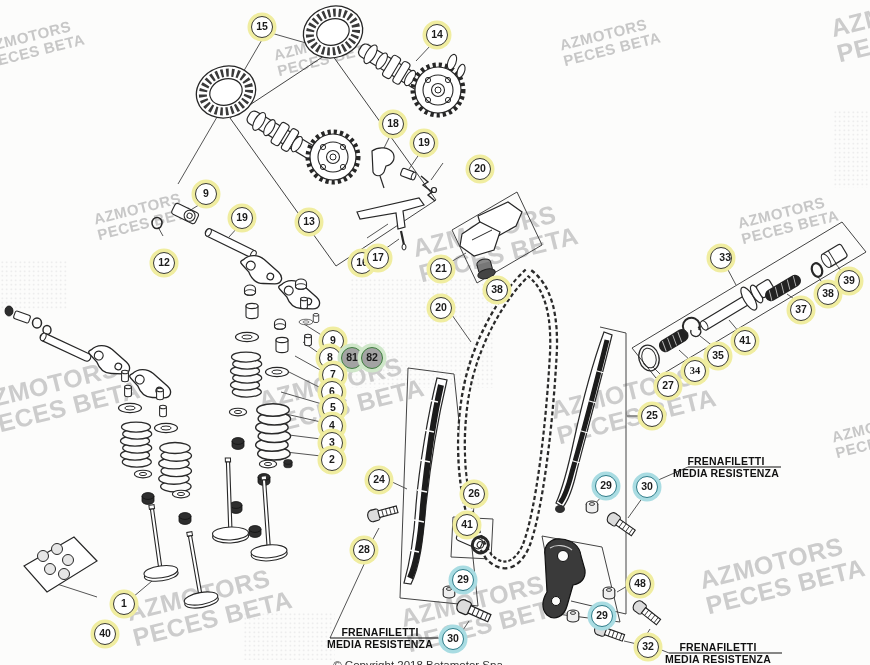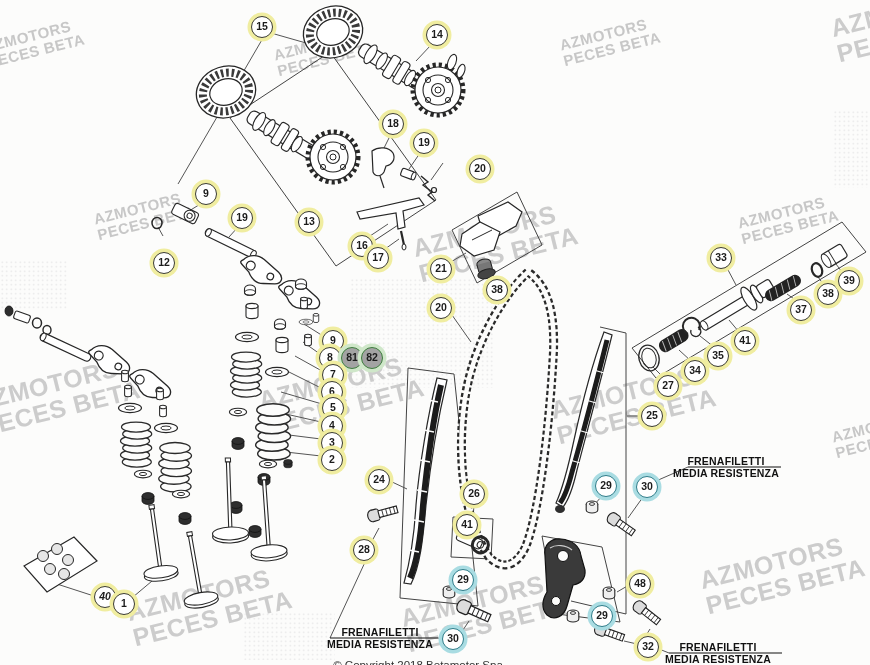--- a/index.html
+++ b/index.html
@@ -457,56 +457,56 @@
   <div id="callout-layer">
       <div class="callout yellow" style="left: 251px; top: 16px;">15</div>
       <div class="callout yellow" style="left: 426px; top: 24px;">14</div>
       <div class="callout yellow" style="left: 382px; top: 113px;">18</div>
       <div class="callout yellow" style="left: 413px; top: 132px;">19</div>
       <div class="callout yellow" style="left: 437px; top: 158px; margin-left: 32px;">20</div>
       <div class="callout yellow" style="left: 195px; top: 183px;">9</div>
       <div class="callout yellow" style="left: 231px; top: 207px;">19</div>
       <div class="callout yellow" style="left: 298px; top: 211px;">13</div>
       <div class="callout yellow" style="left: 153px; top: 252px;">12</div>
-      <div class="callout yellow" style="left: 351px; top: 235px;">16</div>
+      <div class="callout yellow" style="left: 351px; top: 252px;">16</div>
       <div class="callout yellow" style="left: 367px; top: 247px;">17</div>
       <div class="callout yellow" style="left: 430px; top: 258px;">21</div>
       <div class="callout yellow" style="left: 486px; top: 279px;">38</div>
       <div class="callout yellow" style="left: 430px; top: 297px;">20</div>
-      <div class="callout yellow" style="left: 710px; top: 247px;">33</div>
+      <div class="callout yellow" style="left: 710px; top: 247px; text-align: right;">33</div>
       <div class="callout yellow" style="left: 322px; top: 330px;">9</div>
       <div class="callout yellow" style="left: 319px; top: 347px;">8</div>
       <div class="callout green" style="left: 341px; top: 347px;">81</div>
       <div class="callout green" style="left: 361px; top: 347px;">82</div>
       <div class="callout yellow" style="left: 322px; top: 364px;">7</div>
       <div class="callout yellow" style="left: 321px; top: 381px;">6</div>
       <div class="callout yellow" style="left: 322px; top: 397px;">5</div>
       <div class="callout yellow" style="left: 321px; top: 415px;">4</div>
       <div class="callout yellow" style="left: 321px; top: 432px;">3</div>
       <div class="callout yellow" style="left: 321px; top: 449px;">2</div>
-      <div class="callout yellow" style="left: 684px; top: 360px;">34</div>
+      <div class="callout yellow" style="left: 684px; top: 360px; font-family: Liberation Serif, serif;">34</div>
       <div class="callout yellow" style="left: 707px; top: 345px;">35</div>
       <div class="callout yellow" style="left: 734px; top: 330px;">41</div>
       <div class="callout yellow" style="left: 790px; top: 299px;">37</div>
       <div class="callout yellow" style="left: 817px; top: 283px;">38</div>
       <div class="callout yellow" style="left: 838px; top: 270px;">39</div>
       <div class="callout yellow" style="left: 657px; top: 375px;">27</div>
       <div class="callout yellow" style="left: 641px; top: 405px;">25</div>
       <div class="callout yellow" style="left: 368px; top: 469px;">24</div>
       <div class="callout yellow" style="left: 463px; top: 483px;">26</div>
       <div class="callout cyan" style="left: 595px; top: 475px;">29</div>
       <div class="callout cyan" style="left: 636px; top: 476px;">30</div>
       <div class="callout yellow" style="left: 456px; top: 514px;">41</div>
       <div class="callout yellow" style="left: 353px; top: 539px;">28</div>
       <div class="callout cyan" style="left: 452px; top: 569px;">29</div>
       <div class="callout yellow" style="left: 629px; top: 573px;">48</div>
       <div class="callout cyan" style="left: 591px; top: 605px;">29</div>
       <div class="callout cyan" style="left: 442px; top: 628px;">30</div>
       <div class="callout yellow" style="left: 637px; top: 636px;">32</div>
-      <div class="callout yellow" style="left: 94px; top: 586px; font-style: italic;">40</div>
+      <div class="callout yellow" style="left: 94px; top: 623px;">40</div>
       <div class="callout yellow" style="left: 113px; top: 593px;">1</div>
     </div>
   <div id="label-layer">
       <div class="plabel" style="left: 295px; top: 627px;">
         <div>FRENAFILETTI</div>
         <div>MEDIA RESISTENZA</div>
       </div>
       <div class="plabel" style="left: 641px; top: 456px;">
         <div>FRENAFILETTI</div>
         <div>MEDIA RESISTENZA</div>

